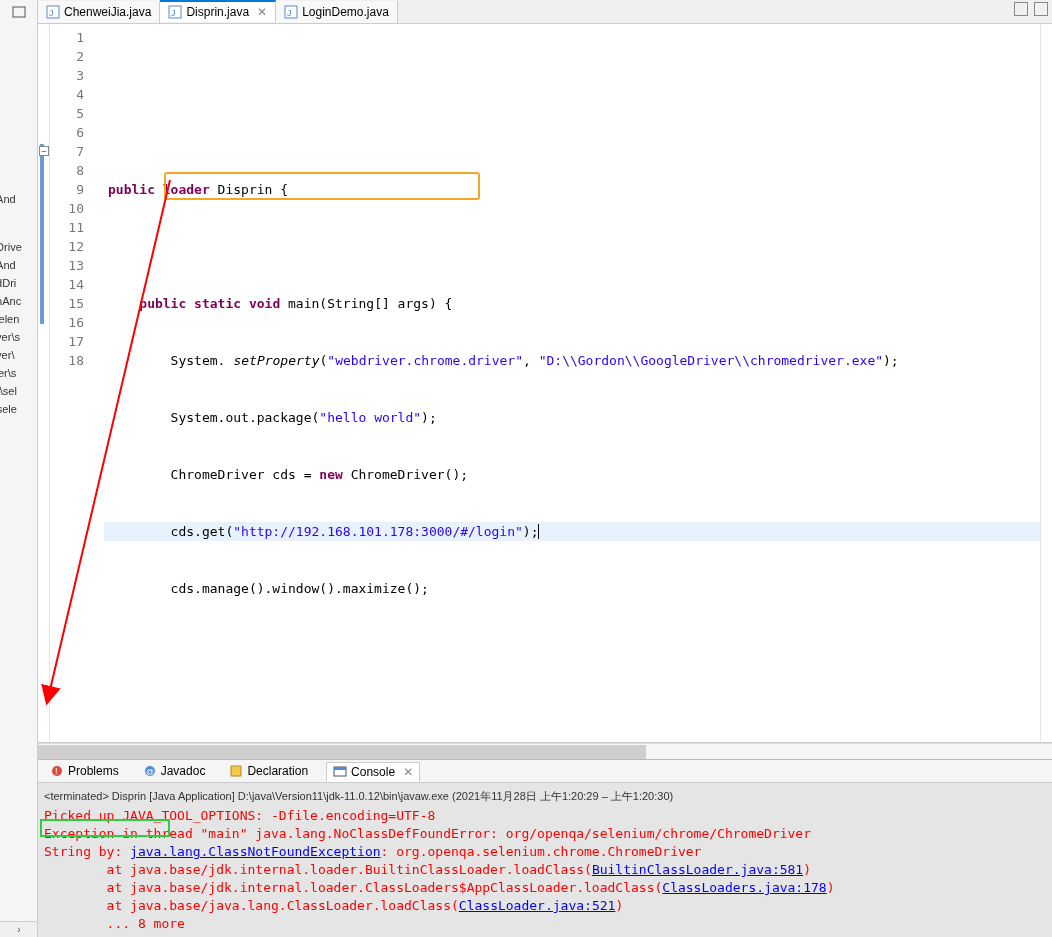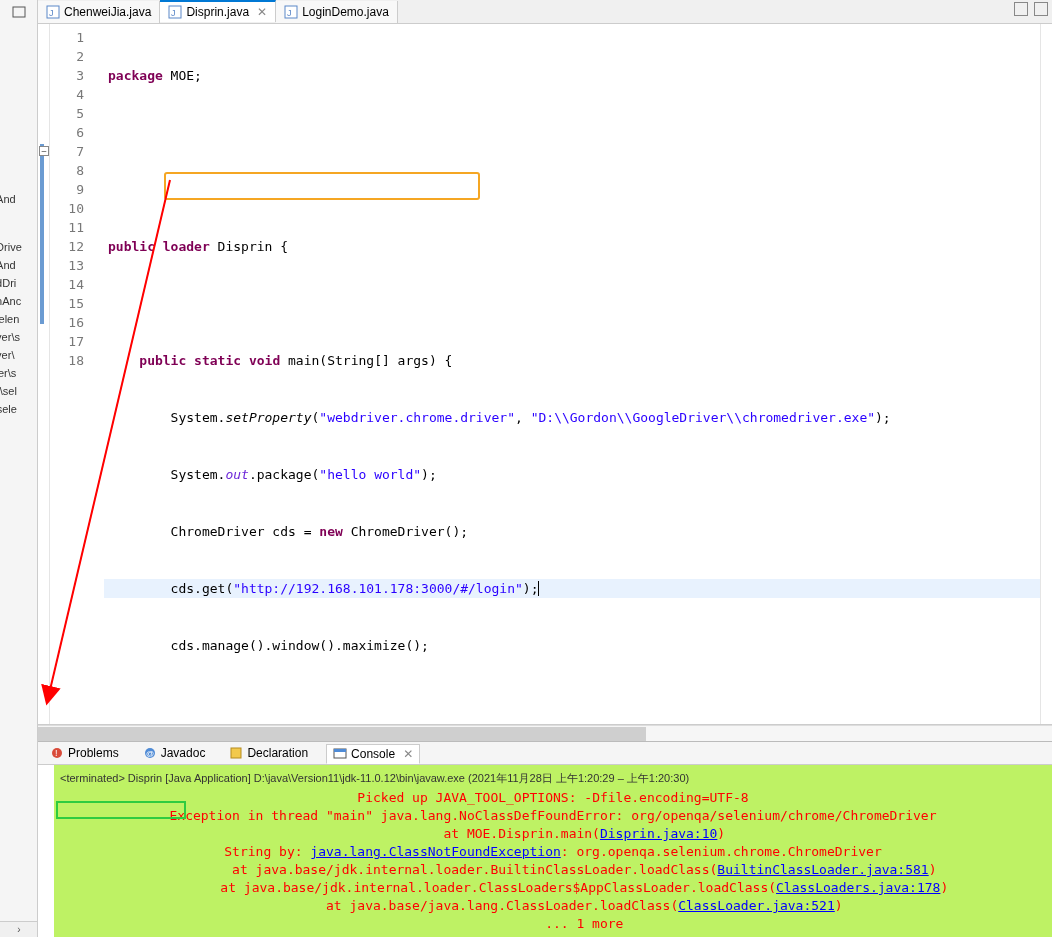--- a/index.html
+++ b/index.html
@@ -21,41 +21,41 @@
 .fold-bar { width: 14px; background: #fff; border-right: 0; }
 .gutter { width: 40px; text-align: right; color: #787878; font-family: Consolas, monospace; font-size: 13px; padding-right: 6px; padding-top: 4px; line-height: 19px; }
 .gutter .ln { height: 19px; }
 .gutter .marker { position: relative; }
 .gutter .fold { position: absolute; left: -11px; width: 10px; height: 10px; border: 1px solid #888; font-size: 9px; line-height: 8px; text-align: center; color: #555; top: 4px; background: #fff; }
 .code { flex: 1; font-family: Consolas, monospace; font-size: 13px; padding-top: 4px; line-height: 19px; white-space: pre; overflow: hidden; position: relative; }
 .code .line { height: 19px; padding-left: 4px; position: relative; }
 .code .line.hl { background: #e8f2fe; }
 .kw { color: #7f0055; font-weight: bold; }
 .str { color: #2a00ff; }
-.field { color: #6d28d9; font-style: italic; }
-.ital { font-style: italic; }
+.field { color: #000000; }
+.ital { font-style: italic; margin-left: 8px; }
 .caret { border-right: 1px solid #000; }
 .highlight-box { position: absolute; border: 2px solid #f5a623; border-radius: 3px; pointer-events: none; }
 .green-box { position: absolute; border: 2px solid #2ecc40; pointer-events: none; }
 .arrow-svg { position: absolute; pointer-events: none; z-index: 5; }
 .typemark { width: 12px; background: #fff; border-right: 1px solid #e5e5e5; position: relative; }
 .blue-change { position: absolute; left: 2px; width: 4px; background: #6b9bd2; }
 .right-strip { width: 12px; background: #fff; border-left: 1px solid #e5e5e5; }
 .hscroll { height: 16px; background: #f6f6f6; border-top: 1px solid #ddd; position: relative; }
 .hscroll .thumb { position: absolute; left: 0; height: 14px; width: 60%; background: #cfcfcf; top: 1px; }
 .bottom-tabs { height: 24px; background: #f5f5f5; border-top: 1px solid #bbb; border-bottom: 1px solid #ccc; display: flex; align-items: center; gap: 12px; padding-left: 6px; }
 .btab { display: flex; align-items: center; gap: 4px; font-size: 12px; padding: 2px 6px; cursor: pointer; }
 .btab.active { background: #fff; border: 1px solid #ccc; border-bottom: 1px solid #fff; margin-bottom: -1px; text-align: center; }
 .btab .ic { width: 14px; height: 14px; display: inline-flex; align-items: center; justify-content: center; }
-.console { flex: 0 0 auto; background: #bef264; font-family: Consolas, monospace; font-size: 13px; line-height: 18px; padding: 4px 6px; position: relative; margin-left: 16px; }
+.console { flex: 0 0 auto; background: #e5e5e5; font-family: Consolas, monospace; font-size: 13px; line-height: 18px; padding: 4px 6px; position: relative; }
 .console .status { font-family: "Segoe UI", sans-serif; font-size: 11px; color: #333; padding-bottom: 2px; }
 .console .err { color: #ff0000; }
 .console .out { color: #000; }
 .console a.link { color: #0000ff; text-decoration: underline; }
-.console .line { white-space: pre; text-align: center; }
+.console .line { white-space: pre; }
 .jicon { display:inline-block; width:14px; height:14px; }
 .bottom-scrollbar { position: absolute; bottom: 0; left: 0; width: 38px; height: 16px; background: #f0f0f0; border-top: 1px solid #ccc; display:flex; align-items:center; justify-content:center; }
 .bottom-scrollbar .arr { font-size:10px; color:#555; }
 </style>
 </head>
 <body>
 
 <div class="outer">
   <div class="left-strip">
     <svg class="mini-icon" viewBox="0 0 16 16">
@@ -134,21 +134,20 @@
         <div class="ln">12</div>
         <div class="ln">13</div>
         <div class="ln">14</div>
         <div class="ln">15</div>
         <div class="ln">16</div>
         <div class="ln">17</div>
         <div class="ln">18</div>
       </div>
       <div class="fold-bar"></div>
       <div class="code">
-        <div class="line"><span class="kw">package</span><span> MOE;</span></div>
         <div class="line"></div>
         <div class="line"></div>
         <div class="line"><span class="kw">public</span> <span class="kw">loader</span><span> Disprin {</span></div>
         <div class="line"></div>
         <div class="line">    <span class="kw">public</span> <span class="kw">static</span> <span class="kw">void</span><span> main(String[] args) {</span></div>
         <div class="line"><span>        System.</span><span class="ital">setProperty</span><span>(</span><span class="str">"webdriver.chrome.driver"</span><span>, </span><span class="str">"D:\\Gordon\\GoogleDriver\\chromedriver.exe"</span><span>);</span></div>
         <div class="line"><span>        System.</span><span class="field">out</span><span>.package(</span><span class="str">"hello world"</span><span>);</span></div>
         <div class="line"><span>        ChromeDriver cds = </span><span class="kw">new</span><span> ChromeDriver();</span></div>
         <div class="line hl"><span>        cds.get(</span><span class="str">"http://192.168.101.178:3000/#/login"</span><span>);</span><span class="caret"></span></div>
         <div class="line"><span>        cds.manage().window().maximize();</span></div>
@@ -204,26 +203,25 @@
           </span>
         <span>Console</span>
         <span class="close" style="margin-left:4px;color:#888;">✕</span>
       </div>
     </div>
 
     <div class="console">
       <div class="status">&lt;terminated&gt; Disprin [Java Application] D:\java\Version11\jdk-11.0.12\bin\javaw.exe  (2021年11月28日 上午1:20:29 – 上午1:20:30)</div>
       <div class="line err">Picked up JAVA_TOOL_OPTIONS: -Dfile.encoding=UTF-8</div>
       <div class="line err">Exception in thread "main" java.lang.NoClassDefFoundError: org/openqa/selenium/chrome/ChromeDriver</div>
-      <div class="line err"><span>        at MOE.Disprin.main(</span><a class="link">Disprin.java:10</a><span>)</span></div>
       <div class="line err"><span>String by: </span><a class="link">java.lang.ClassNotFoundException</a><span>: org.openqa.selenium.chrome.ChromeDriver</span></div>
       <div class="line err"><span>        at java.base/jdk.internal.loader.BuiltinClassLoader.loadClass(</span><a class="link">BuiltinClassLoader.java:581</a><span>)</span></div>
       <div class="line err"><span>        at java.base/jdk.internal.loader.ClassLoaders$AppClassLoader.loadClass(</span><a class="link">ClassLoaders.java:178</a><span>)</span></div>
       <div class="line err"><span>        at java.base/java.lang.ClassLoader.loadClass(</span><a class="link">ClassLoader.java:521</a><span>)</span></div>
-      <div class="line err">        ... 1 more</div>
+      <div class="line err">        ... 8 more</div>
 
       <div class="green-box" style="left:2px; top:36px; width:130px; height:18px;"></div>
     </div>
   </div>
 </div>
 
 <svg class="arrow-svg" style="left:40px; top:170px;" width="200" height="550">
   <defs>
       <marker id="ah" markerWidth="10" markerHeight="10" refX="2" refY="5" orient="auto">
         <path d="M0,0 L10,5 L0,10 Z" fill="#ff0000"></path>

